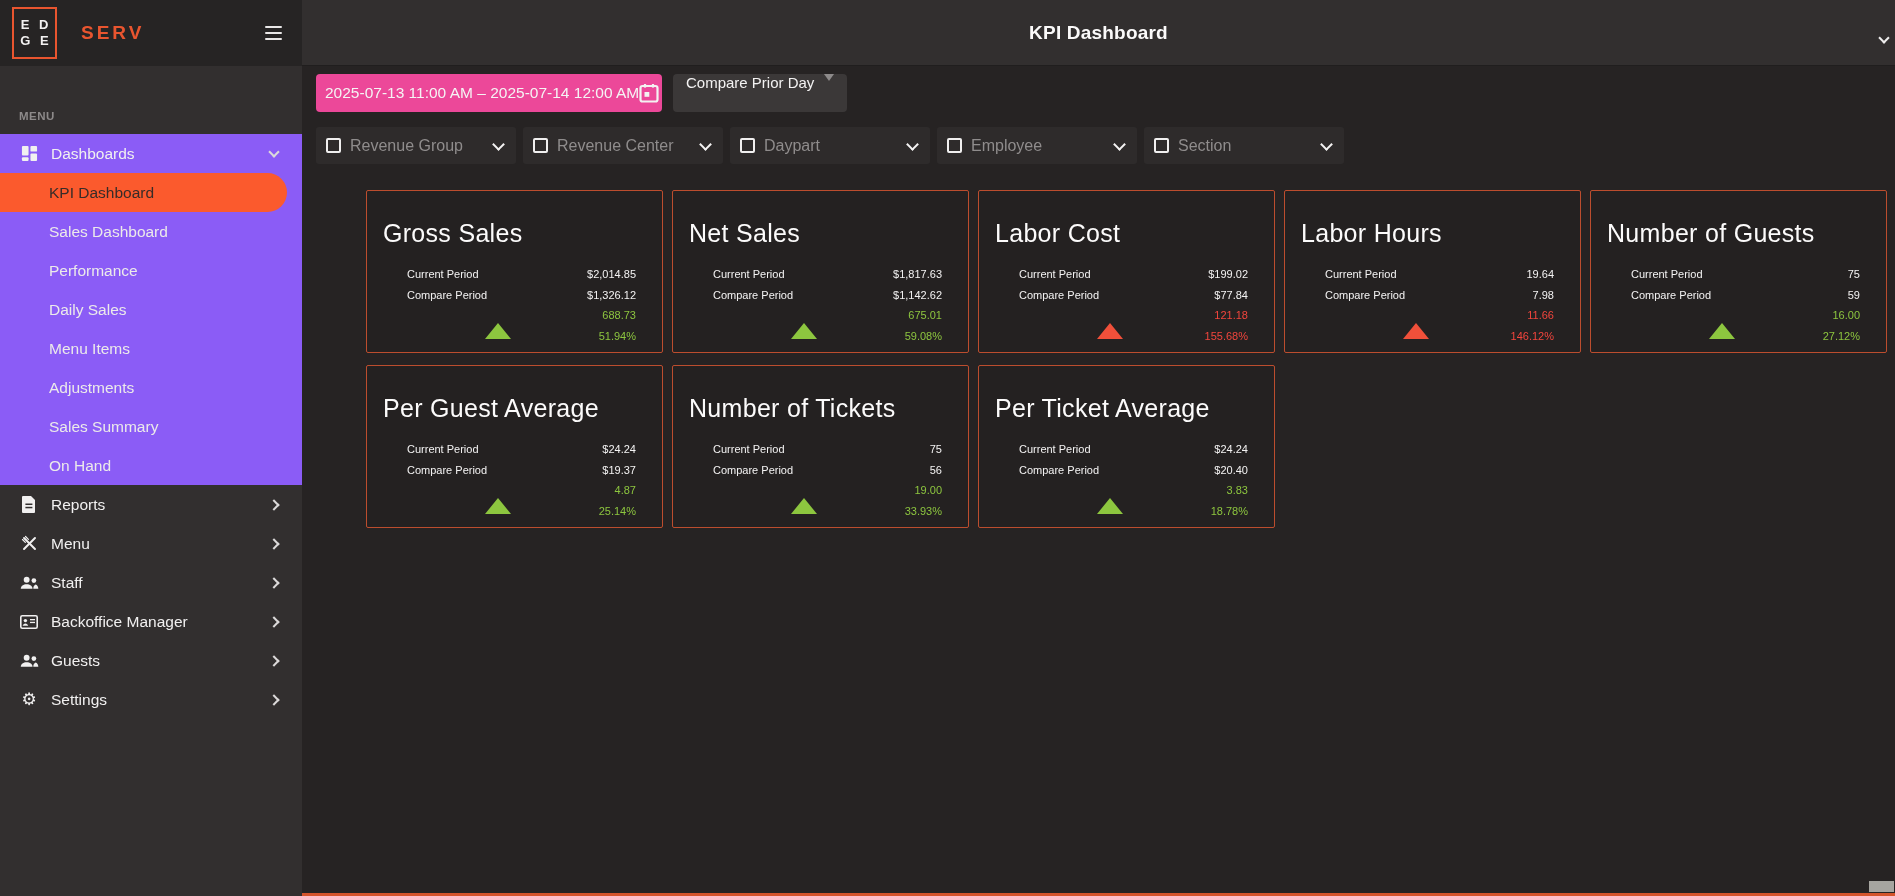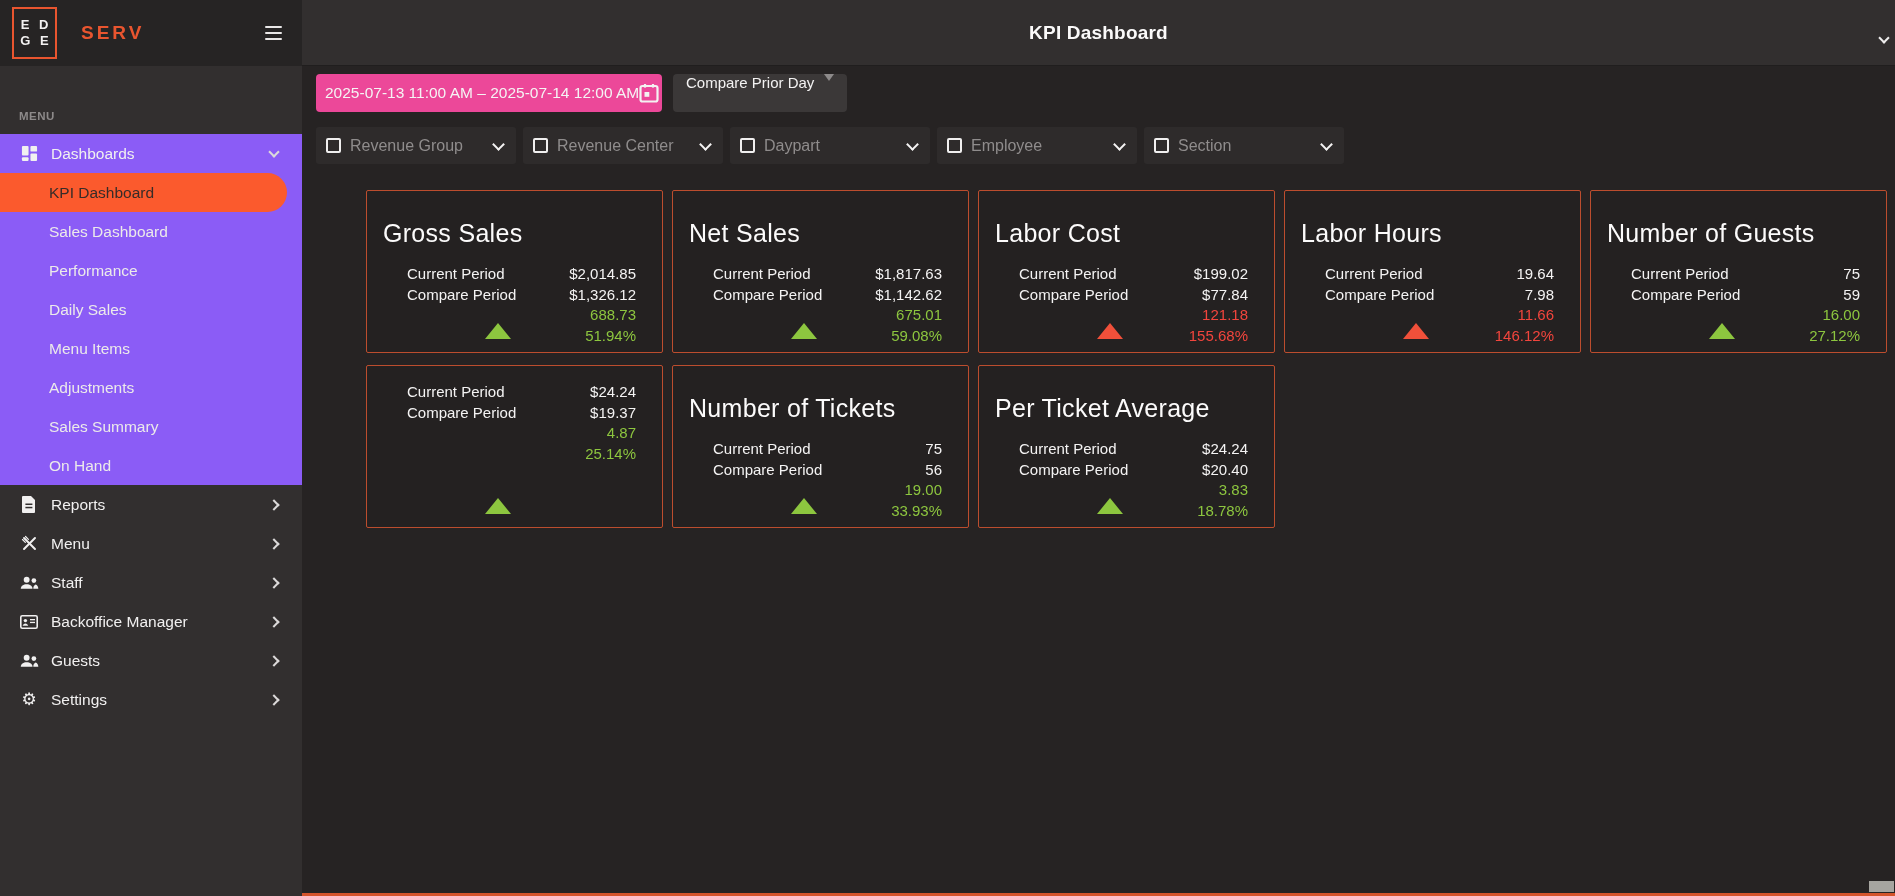--- a/index.html
+++ b/index.html
@@ -46,21 +46,21 @@
 
   .filters { display:flex; gap:7px; margin:15px 0 0 14px; }
   .filterbox { width:200px; height:37px; background:#2e2b2b; border-radius:3px; display:flex; align-items:center; padding:0 13px 0 10px; cursor:pointer; }
   .cb { width:15px; height:15px; border:2px solid #f0efef; border-radius:2px; margin-right:9px; flex-shrink:0; }
   .flabel { color:#8f8c8c; font-size:16px; flex:1; }
 
   .cards { margin:26px 8px 0 29px; display:grid; grid-template-columns:repeat(5,1fr); gap:12px 9px;padding-left:35px; }
   .card { height:163px; background:#242121; border:1px solid #bc4d2e; border-radius:2px; position:relative; }
   .card-title { margin:28px 16px 0; font-size:25px; font-weight:500; color:#fcfbfb; letter-spacing:.3px; white-space:nowrap; }
   .card-rows { margin-top:16px; }
-  .crow { display:flex; justify-content:space-between; padding:0 26px 0 40px; font-size:15px; line-height:20.5px; color:#f4f3f3; }
+  .crow { display:flex; justify-content:space-between; padding:0 26px 0 40px; font-size:11px; line-height:20.5px; color:#f4f3f3; }
   .crow .val { font-weight:500; }
   .crow.num { justify-content:flex-end; font-weight:500; }
   .card.green .crow.num { color:#8dc63f; }
   .card.red   .crow.num { color:#f2453d; }
   .tri-up { position:absolute; left:118px; bottom:13px; width:0; height:0; border-left:13px solid transparent; border-right:13px solid transparent; }
   .card.green .tri-up { border-bottom:16px solid #8dc63f; }
   .card.red   .tri-up { border-bottom:16px solid #f0503a; }
 
   .bottom-line { position:absolute; left:302px; right:0; bottom:0; height:3px; background:#d4542c; }
   .scroll-corner { position:absolute; right:1px; bottom:4px; width:25px; height:11px; background:#a6a5a0; }
@@ -348,20 +348,21 @@
             <div class="crow">
               <span class="lab">Compare Period</span>
               <span class="val">59</span>
             </div>
             <div class="crow num">16.00</div>
             <div class="crow num">27.12%</div>
           </div>
           <span class="tri-up"></span>
         </div>
         <div class="card green">
+          <div class="card-title">Per Guest Average</div>
           <div class="card-rows">
             <div class="crow">
               <span class="lab">Current Period</span>
               <span class="val">$24.24</span>
             </div>
             <div class="crow">
               <span class="lab">Compare Period</span>
               <span class="val">$19.37</span>
             </div>
             <div class="crow num">4.87</div>

